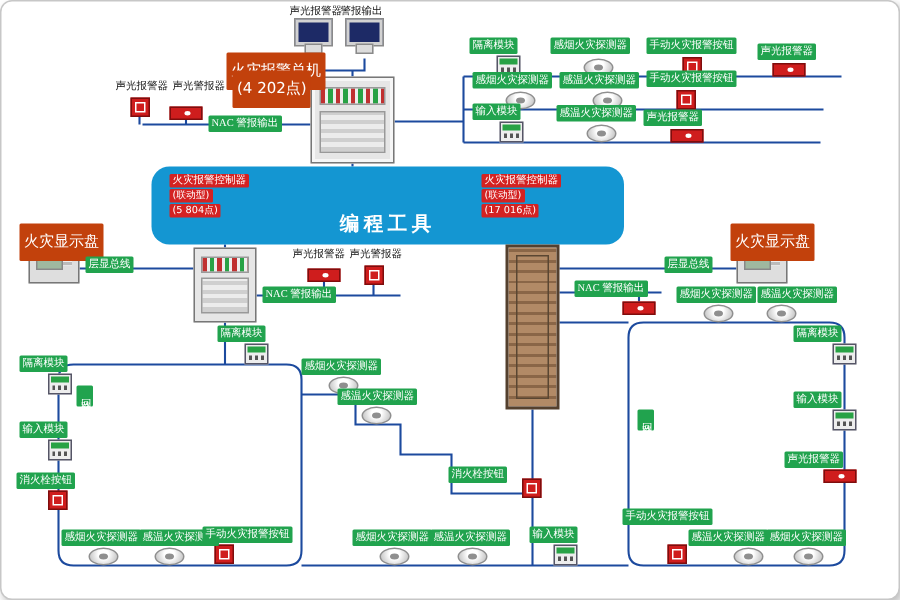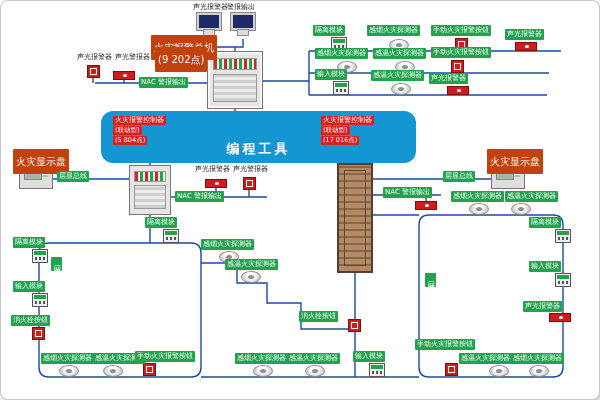--- a/index.html
+++ b/index.html
@@ -2,21 +2,21 @@
 <html><head>
 <meta charset="utf-8">
 <style>
   html,body{margin:0;padding:0;background:#ffffff;font-family:"DejaVu Sans",sans-serif;}
   .canvas{position:relative;width:598px;height:398px;background:#fff;border:1px solid #c7c7c7;
           border-radius:8px;overflow:hidden;box-shadow:2px 3px 6px rgba(0,0,0,.25);}
   svg.lines{position:absolute;left:0;top:0;z-index:1;}
 
   
   .badge{position:absolute;font-size:7px;line-height:9px;white-space:nowrap;z-index:5;}
-  .badge-green{background:#21a34e;color:#fff;padding:1px 2px;border-radius:1px;}
+  .badge-green{background:#21a34e;color:#fff;padding:1px 2px;border-radius:1px;font-family:Liberation Serif, serif;}
   .badge-red{background:#c2410c;color:#fff;padding:8px 3px;border-radius:1px;font-size:10px;}
   .badge-black{color:#111;}
   .badge-green-v{background:#21a34e;color:#fff;padding:3px 1px;writing-mode:vertical-rl;
                  letter-spacing:2px;border-radius:1px;}
 
   
   .dev{position:absolute;z-index:4;box-sizing:border-box;}
   .dev-monitor{width:24px;height:17px;background:#1d2a66;border:2px solid #d2d2d2;outline:1px solid #8a8a8a;}
   .dev-monitor::after{content:"";position:absolute;left:4px;bottom:-8px;width:10px;height:5px;background:#dcdcdc;border:1px solid #8a8a8a;}
   .dev-panel-lg{width:56px;height:58px;background:#e6e6e6;border:1px solid #777;box-shadow:inset 0 0 0 2px #f6f6f6;}
@@ -130,21 +130,21 @@
       <div class="dev dev-detector" style="left: 510px; top: 202px;"></div>
       <div class="dev dev-module" style="left: 554px; top: 228px;"></div>
       <div class="dev dev-module" style="left: 554px; top: 272px;"></div>
       <div class="dev dev-red-bar" style="left: 548px; top: 312px;"></div>
       <div class="dev dev-detector" style="left: 528px; top: 364px;"></div>
       <div class="dev dev-detector" style="left: 488px; top: 364px;"></div>
       <div class="dev dev-red-square" style="left: 444px; top: 362px;"></div>
       <div class="badge badge-black" style="left: 192px; top: 2px;">声光报警器</div>
       <div class="badge badge-black" style="left: 226px; top: 2px;">警报输出</div>
       <div class="badge badge-red" style="left: 150px; top: 34px;">火灾报警总机</div>
-      <div class="badge badge-red" style="left: 154px; top: 46px;">(9 202点)</div>
+      <div class="badge badge-red" style="left: 154px; top: 46px;">(4 202点)</div>
       <div class="badge badge-black" style="left: 76px; top: 52px;">声光报警器</div>
       <div class="badge badge-black" style="left: 114px; top: 52px;">声光警报器</div>
       <div class="badge badge-green" style="left: 138px; top: 76px;">NAC 警报输出</div>
       <div class="badge badge-green" style="left: 312px; top: 24px;">隔离模块</div>
       <div class="badge badge-green" style="left: 366px; top: 24px;">感烟火灾探测器</div>
       <div class="badge badge-green" style="left: 430px; top: 24px;">手动火灾报警按钮</div>
       <div class="badge badge-green" style="left: 504px; top: 28px;">声光报警器</div>
       <div class="badge badge-green" style="left: 314px; top: 47px;">感烟火灾探测器</div>
       <div class="badge badge-green" style="left: 372px; top: 47px;">感温火灾探测器</div>
       <div class="badge badge-green" style="left: 430px; top: 46px;">手动火灾报警按钮</div>

